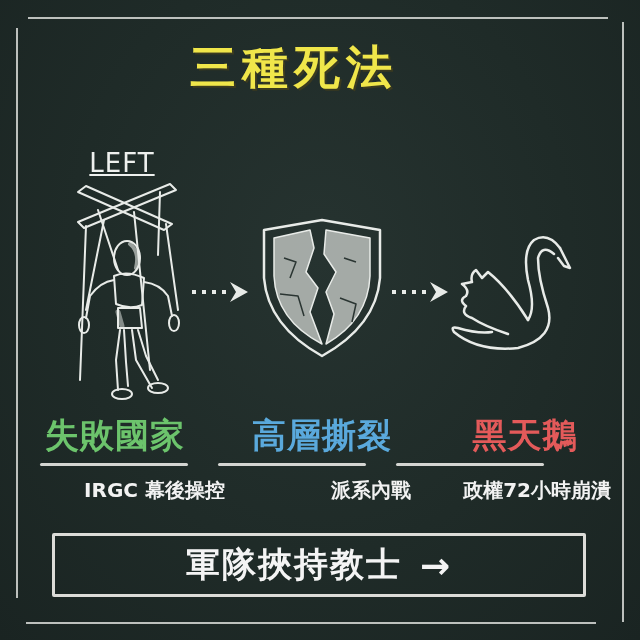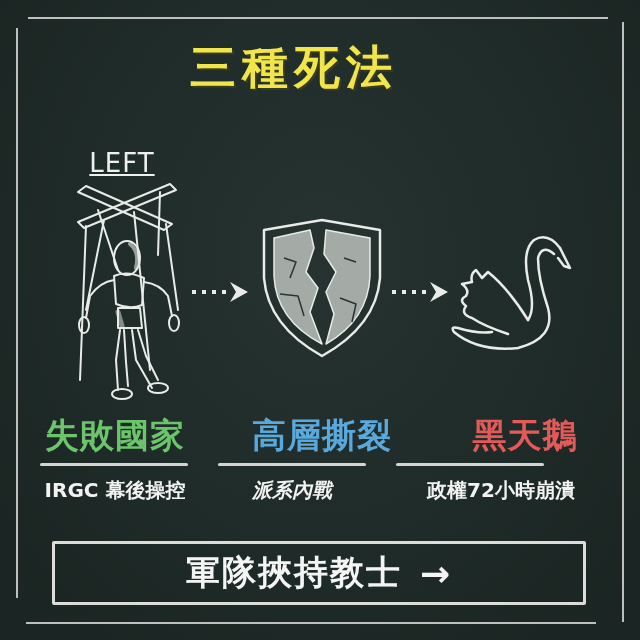--- a/index.html
+++ b/index.html
@@ -27,27 +27,27 @@
     text-decoration:underline;
   }
   .illustration { position:absolute; }
   .arrow-dots { position:absolute; }
   .heading {
     position:absolute; top:412px; width:210px; text-align:center;
     font-size:34px; font-weight:bold; line-height:46px; letter-spacing:1px;
   }
   .sep { position:absolute; top:463px; height:3px; background:#e8e8e4; opacity:0.9; border-radius:2px; }
   .sub {
-    position:absolute; top:474px; width:220px; text-align:center;
+    position:absolute; top:474px; width:220px; text-align:right;
     font-size:20px; font-weight:bold; color:#f2f2f2; line-height:32px;
   }
   .bottom-box {
     position:absolute; left:52px; top:533px; width:534px; height:64px;
     border:3px solid #dcdcd8; box-sizing:border-box; border-radius:2px;
-    display:flex; align-items:center; justify-content:center; gap:18px;margin-top:8px;
+    display:flex; align-items:center; justify-content:center; gap:18px;
   }
   .bottom-text { font-size:34px; font-weight:bold; color:#f4f4f4; letter-spacing:2px; }
 </style>
 </head>
 <body>
 
 <div class="board">
 
   <div class="frame-line" style="left:28px; top:17px; width:580px; height:2px;"></div>
   <div class="frame-line" style="left:16px; top:28px; width:2px; height:570px;"></div>
@@ -122,20 +122,20 @@
 
   <div class="heading" style="left:10px; color:#6cc46c;">失敗國家</div>
   <div class="heading" style="left:420px; color:#e35a5a;">黑天鵝</div>
   <div class="heading" style="left:217px; color:#5aa9dc;">高層撕裂</div>
 
   <div class="sep" style="left:40px; width:148px;"></div>
   <div class="sep" style="left:218px; width:148px;"></div>
   <div class="sep" style="left:396px; width:148px;"></div>
 
   <div class="sub" style="left:5px;">IRGC 幕後操控</div>
-  <div class="sub" style="left:182px;font-style:italic;">派系內戰</div>
+  <div class="sub" style="left:191px;">派系內戰</div>
   <div class="sub" style="left:391px;">政權72小時崩潰</div>
 
   <div class="bottom-box">
     <span class="bottom-text">軍隊挾持教士</span>
     <span class="bottom-text" style="font-size:36px;">→</span>
   </div>
 </div>
 
 </body></html>

